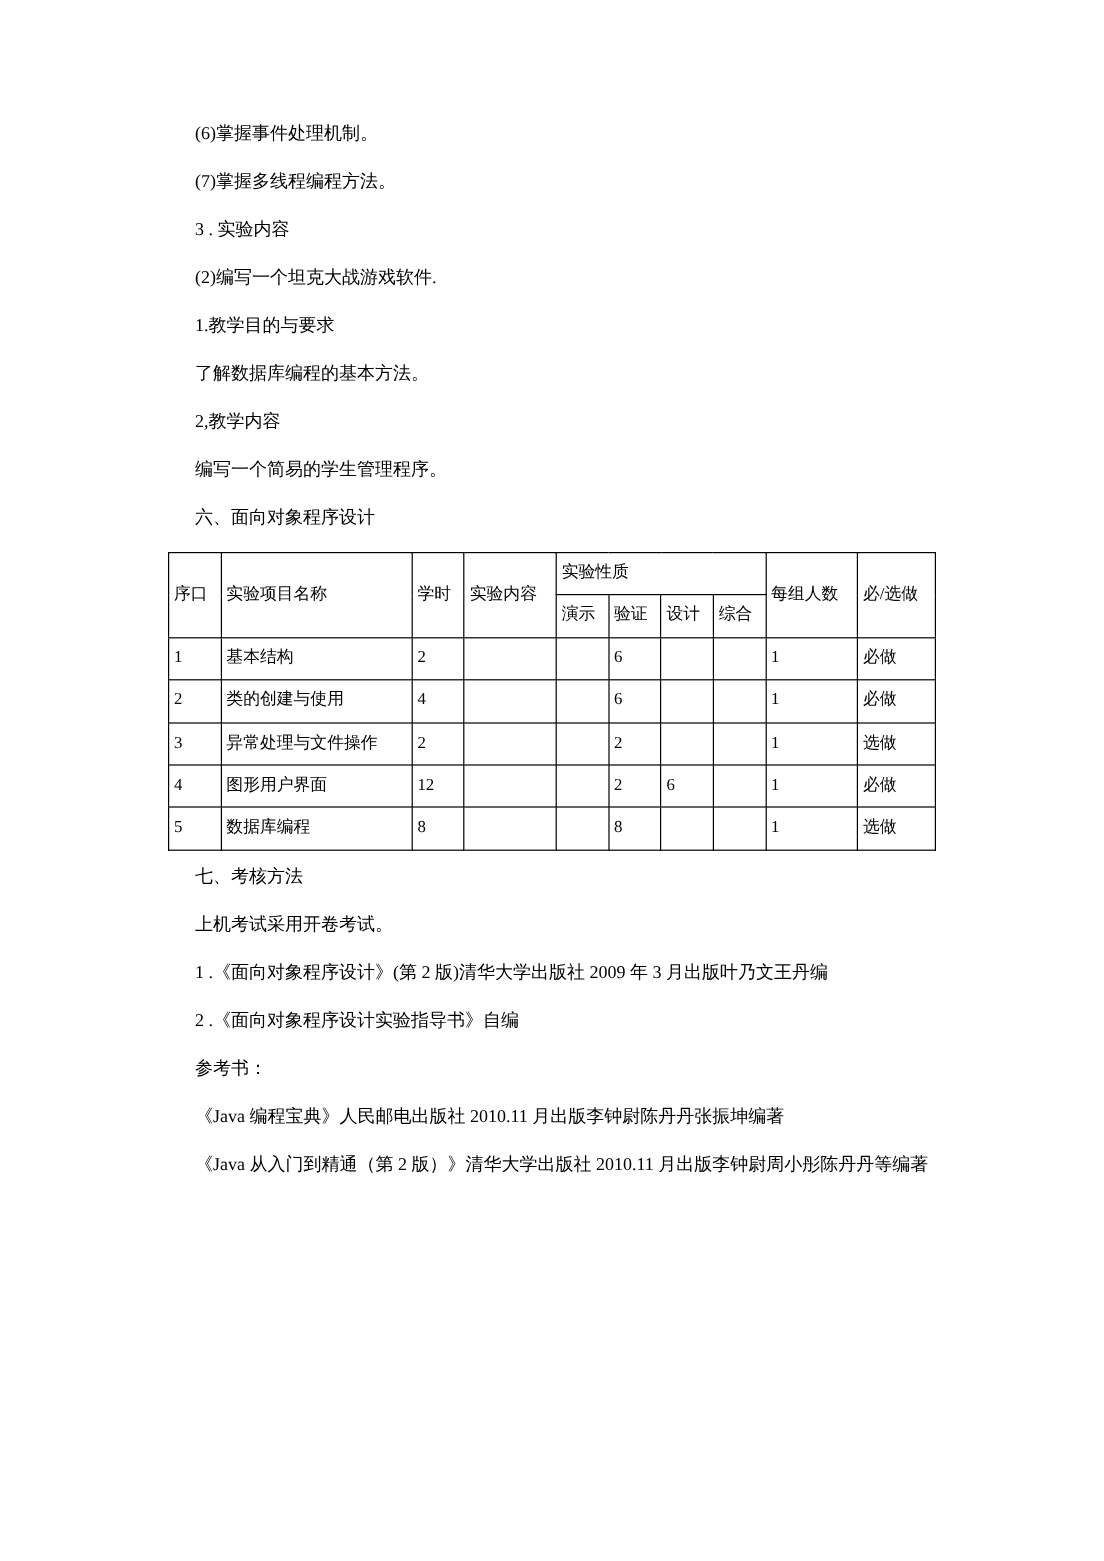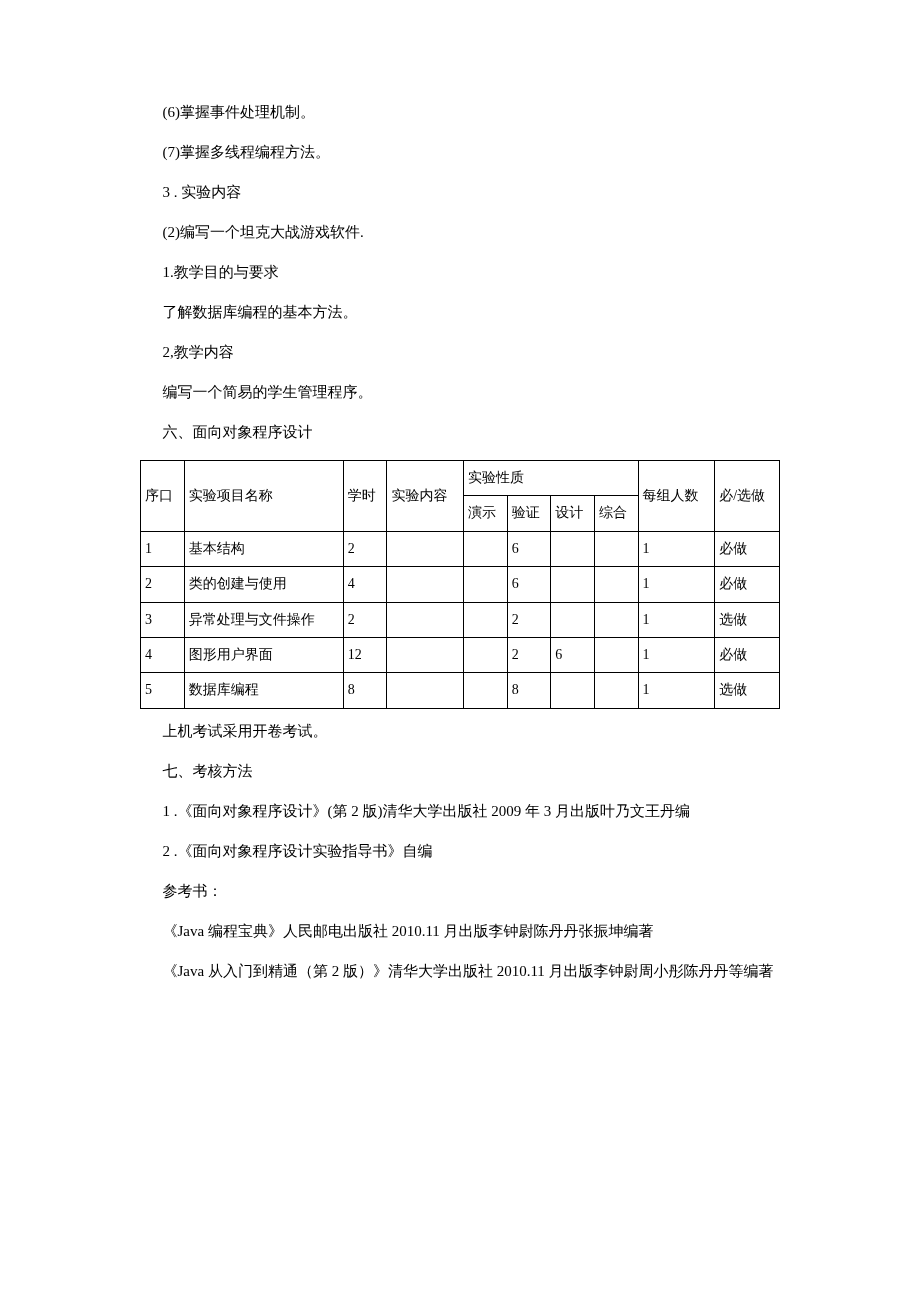--- a/index.html
+++ b/index.html
@@ -125,22 +125,22 @@
         <td></td>
         <td>8</td>
         <td></td>
         <td></td>
         <td>1</td>
         <td>选做</td>
       </tr>
     </tbody>
   </table>
 
+  <div class="para">七、考核方法</div>
   <div class="para">上机考试采用开卷考试。</div>
-  <div class="para">七、考核方法</div>
   <div class="para">1  .《面向对象程序设计》(第 2 版)清华大学出版社 2009 年 3 月出版叶乃文王丹编</div>
   <div class="para no-indent"></div>
   <div class="para">2  .《面向对象程序设计实验指导书》自编</div>
   <div class="para">参考书：</div>
   <div class="para">《Java 编程宝典》人民邮电出版社 2010.11 月出版李钟尉陈丹丹张振坤编著</div>
   <div class="para">《Java 从入门到精通（第 2 版）》清华大学出版社 2010.11 月出版李钟尉周小彤陈丹丹等编著</div>
 
 </div>
 
 </body></html>

